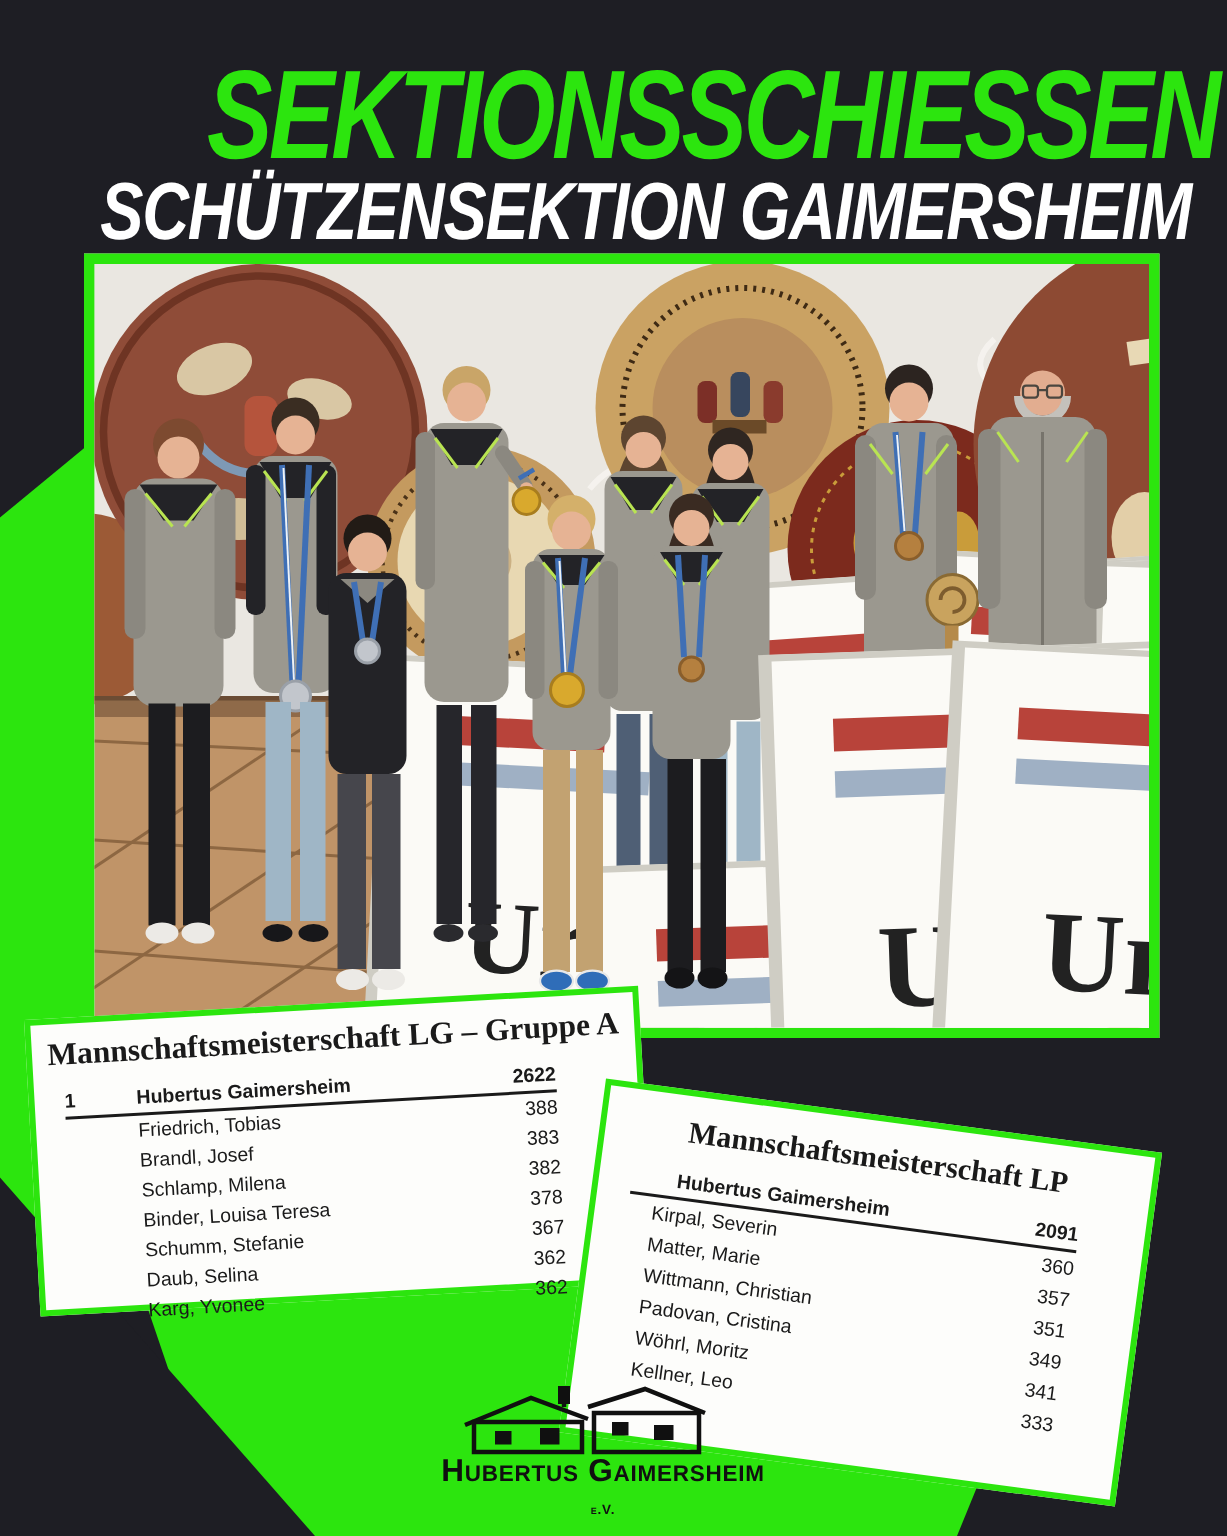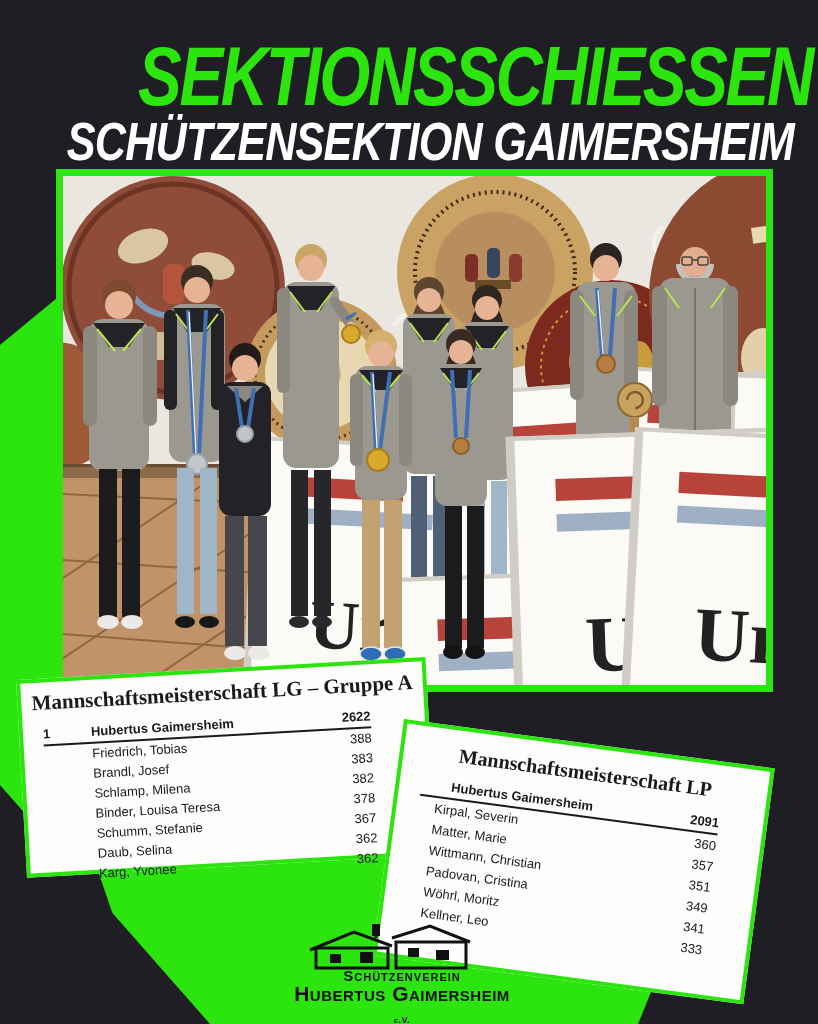--- a/index.html
+++ b/index.html
@@ -474,19 +474,18 @@
         <line x1="88" y1="10" x2="88" y2="20"></line>
       </g>
       <g fill="#101010">
         <rect x="84" y="6" width="8" height="12"></rect>
         <rect x="42" y="36" width="11" height="9"></rect>
         <rect x="72" y="34" width="13" height="11"></rect>
         <rect x="120" y="30" width="11" height="9"></rect>
         <rect x="148" y="32" width="13" height="10"></rect>
       </g>
     </svg>
-    <div class="logo-line1">Schützenverein</div>
     <div class="logo-line2"><span>Hubertus Gaimersheim</span>
       <span class="logo-suffix">e.V.</span></div>
 
   </div>
 
 </div>
 
 </body></html>

